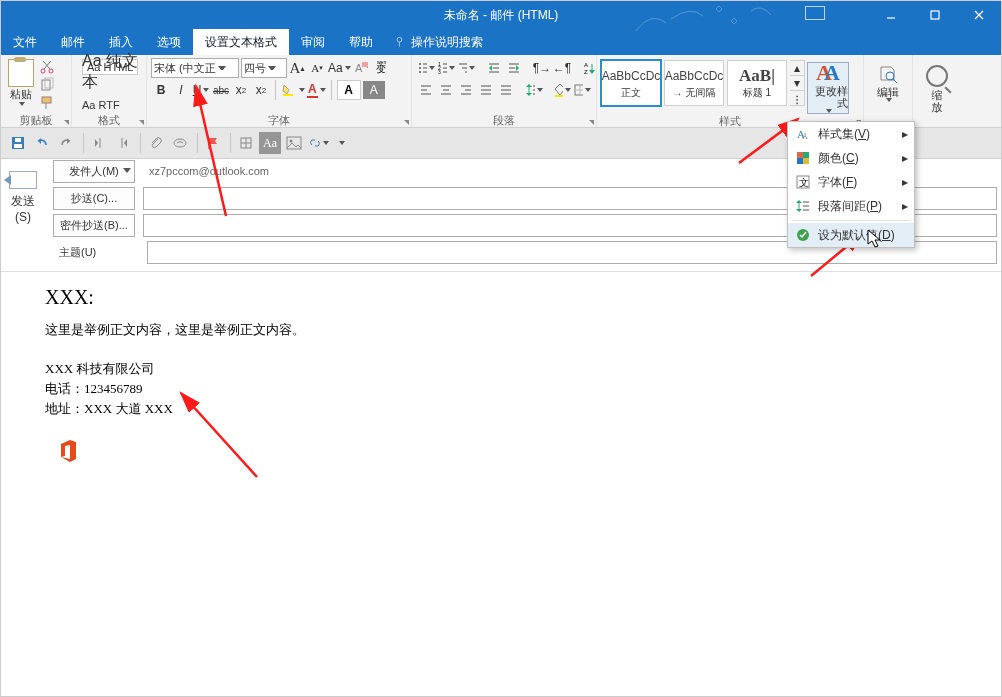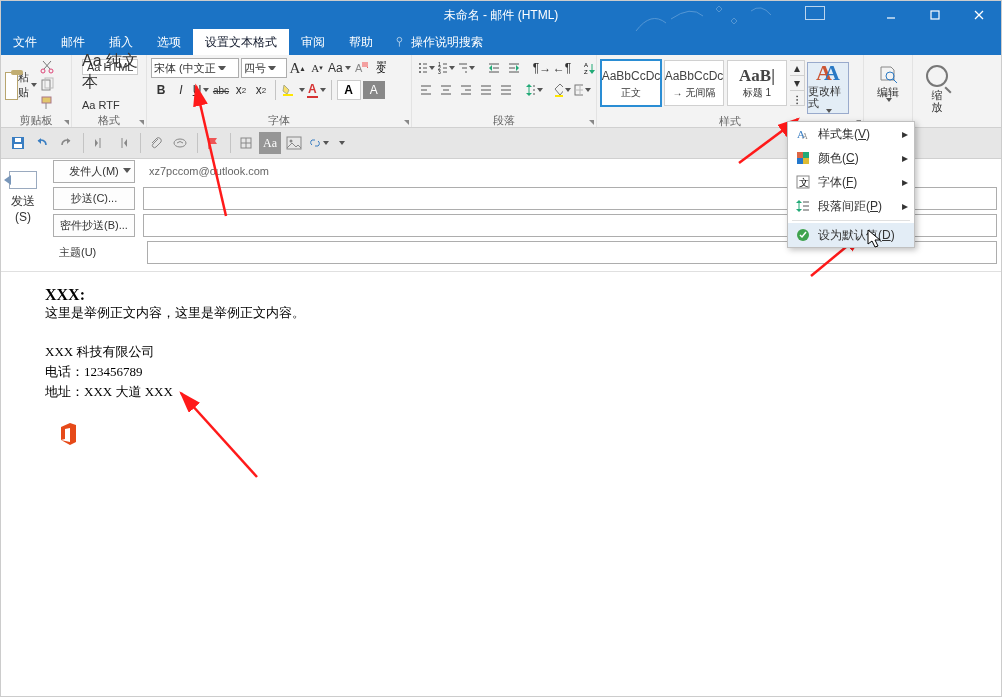--- a/index.html
+++ b/index.html
@@ -13,61 +13,61 @@
 .deco svg{position:absolute;opacity:.25;}
 .menu-bar{height:26px;background:#1b73c5;color:#fff;display:flex;align-items:center;}
 .menu-item{padding:0 12px;height:26px;line-height:26px;}
 .menu-item.active{background:#fff;color:#0f172a;}
 .menu-tell{display:flex;align-items:center;padding:0 8px;}
 .menu-tell svg{width:14px;height:14px;stroke:#fff;fill:none;margin-right:4px;}
 .ribbon{background:#f3f3f3;border-bottom:1px solid #d0d0d0;display:flex;position:relative;height:72px;}
 .rgrp{display:flex;flex-direction:column;border-right:1px solid #e3e3e3;padding:2px 4px 0 4px;position:relative;}
 .grp-label{text-align:center;font-size:11px;color:#666;height:14px;line-height:14px;}
 .collapse-tri{position:absolute;right:2px;bottom:2px;width:0;height:0;border-left:5px solid transparent;border-top:5px solid #888;}
-.paste-btn{display:flex;flex-direction:row;align-items:center;width:32px;}
+.paste-btn{display:flex;flex-direction:column;align-items:center;width:32px;}
 .clip-ico{width:24px;height:26px;background:#fff;border:1px solid #b8a56e;position:relative;margin-top:2px;}
 .clip-ico:before{content:"";position:absolute;top:-3px;left:5px;width:12px;height:5px;background:#c2ae73;border-radius:2px;}
 .mini-col{display:flex;flex-direction:column;justify-content:center;margin-left:2px;}
 .mini-col div{width:16px;height:16px;margin:1px 0;}
 .fmt-row{display:flex;align-items:flex-end;height:18px;margin-left:6px;}
 .html-box{background:#fff;border:1px solid #ccc;padding:1px 4px;font-size:11px;}
 .aa{font-family:serif;}
 .combo{display:flex;align-items:center;background:#fff;border:1px solid #adadad;height:18px;font-size:11px;padding:0 2px;position:relative;}
 .combo-dd{border-left:1px solid #adadad;margin-left:2px;padding-left:2px;}
 .btn{height:18px;min-width:18px;display:flex;align-items:center;justify-content:center;margin:0 1px;}
 .section-row{display:flex;align-items:center;height:22px;}
 .underline-a{color:#d63333;border-bottom:2px solid #d63333;font-weight:bold;padding:0 1px;}
 .a-black{color:#000;font-weight:bold;}
 .abc-strike{text-decoration:line-through;font-size:10px;}
 .style-tile{width:58px;height:44px;border:1px solid #d0d0d0;background:#fff;margin-right:3px;display:flex;flex-direction:column;align-items:center;justify-content:center;font-size:10px;}
 .style-tile.sel{border-color:#2a8dd4;outline:1px solid #2a8dd4;}
 .tile-sample{font-size:12px;color:#444;height:20px;display:flex;align-items:center;}
 .vstack-btn{display:flex;flex-direction:column;align-items:center;width:40px;margin:2px 2px 0 2px;}
-.vstack-btn .lbl{font-size:11px;text-align:left;line-height:12px;margin-top:2px;}
+.vstack-btn .lbl{font-size:11px;text-align:right;line-height:12px;margin-top:2px;}
 .changeA{font-family:serif;font-size:22px;font-weight:bold;color:#5aa2d8;line-height:20px;}
 .changeA .red{color:#c53;}
 .changeA .blue{color:#2a79c4;}
 .qat{height:30px;background:#e6e6e6;border-bottom:1px solid #d0d0d0;display:flex;align-items:center;padding-left:6px;position:relative;}
 .qbtn{width:22px;height:22px;display:flex;align-items:center;justify-content:center;margin-right:2px;}
 .qsep{width:1px;height:20px;background:#c4c4c4;margin:0 4px;}
 .qbtn.sel{background:#c8c8c8;}
 .compose-area{display:flex;border-bottom:1px solid #e0e0e0;}
 .send-col{width:44px;display:flex;flex-direction:column;align-items:center;padding-top:12px;}
 .send-ico{width:26px;height:16px;border:1px solid #9aaabf;background:#fff;position:relative;margin-bottom:4px;}
 .send-ico:before{content:"";position:absolute;left:-6px;top:3px;width:0;height:0;border-top:5px solid transparent;border-bottom:5px solid transparent;border-right:7px solid #7896b9;}
 .fields-col{flex:1;padding:0 4px 4px 0;position:relative;}
 .field-row{display:flex;align-items:center;height:24px;margin-bottom:3px;}
 .field-btn{border:1px solid #adadad;background:#fdfdfd;height:21px;display:flex;align-items:center;justify-content:center;font-size:11px;}
 .fb-sender{width:80px;position:relative;margin-left:8px;}
 .fb-sender .dd{position:absolute;right:3px;top:7px;width:0;height:0;border-left:4px solid transparent;border-right:4px solid transparent;border-top:5px solid #555;}
 .fb-rcpt{width:80px;margin-left:8px;}
 .field-input{flex:1;border:1px solid #adadad;height:21px;background:#fff;margin-left:8px;padding-left:6px;font-size:11px;color:#666;display:flex;align-items:center;}
 .subj-label{width:80px;margin-left:8px;font-size:11px;padding-left:6px;}
 .body-area{padding:14px 44px;font-family:SimSun,serif;color:#000;}
-.body-area .greet{font-weight:bold;font-size:16px;margin-bottom:0;}
+.body-area .greet{font-weight:normal;font-size:20px;margin-bottom:12px;}
 .body-area .para{font-size:13px;margin-bottom:20px;}
 .sig{font-size:13px;line-height:20px;}
 .office-logo{margin-top:20px;margin-left:12px;}
 .dropdown{position:absolute;top:120px;left:786px;width:126px;background:#fff;border:1px solid #c0c0c0;box-shadow:2px 2px 6px rgba(0,0,0,.25);z-index:10;}
 .dd-item{display:flex;align-items:center;height:24px;padding:0 6px;font-size:12px;}
 .dd-item.hover{background:#e3edf6;}
 .dd-item .dico{width:18px;display:flex;justify-content:center;margin-right:6px;}
 .dd-item .arrow{margin-left:auto;}
 .dd-sep{height:1px;background:#e0e0e0;margin:2px 4px;}
 .accel{text-decoration:underline;}

